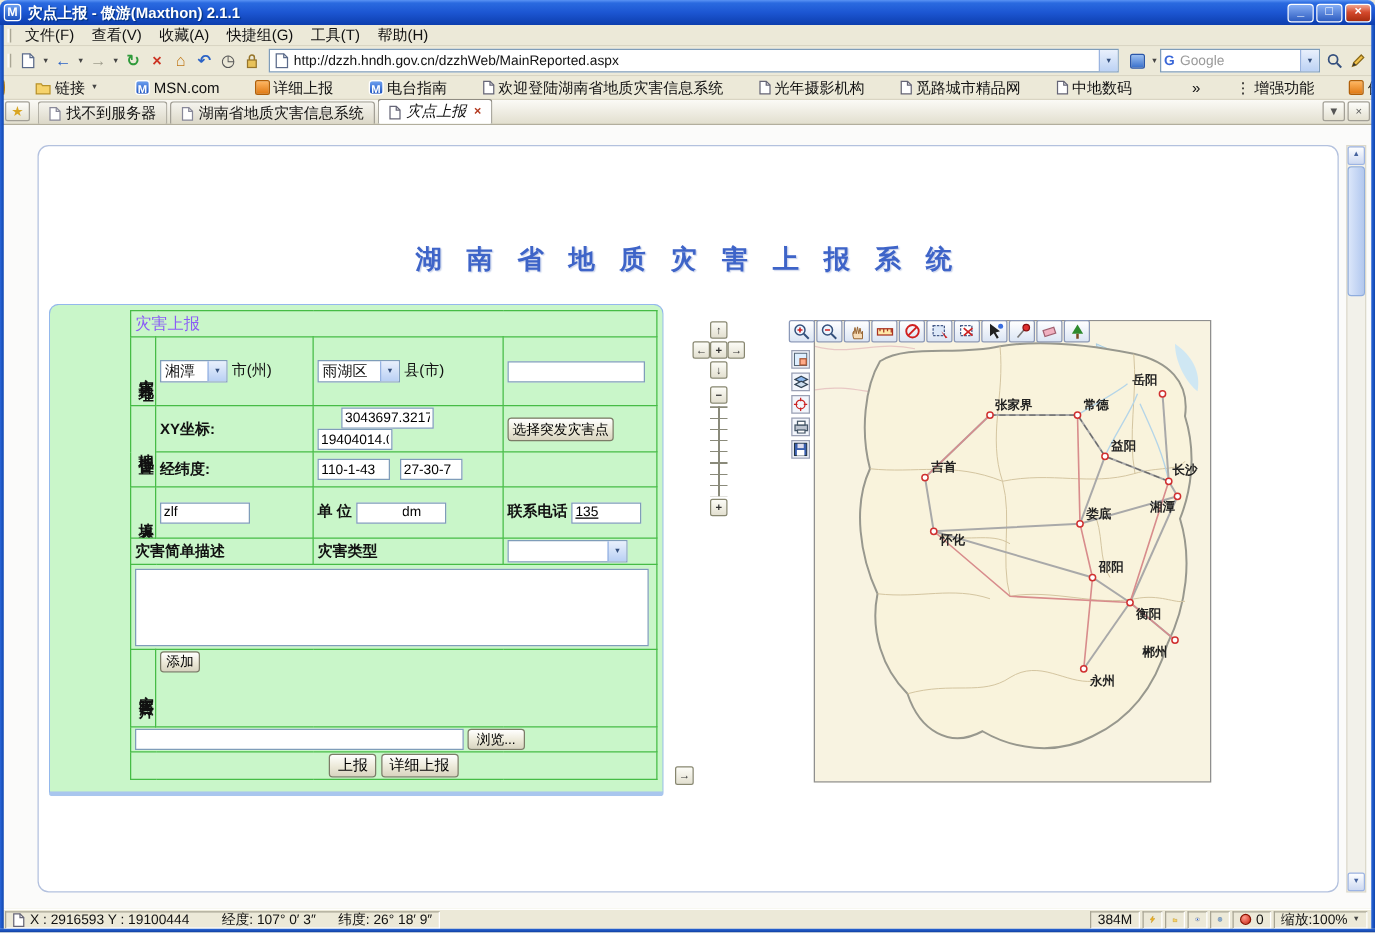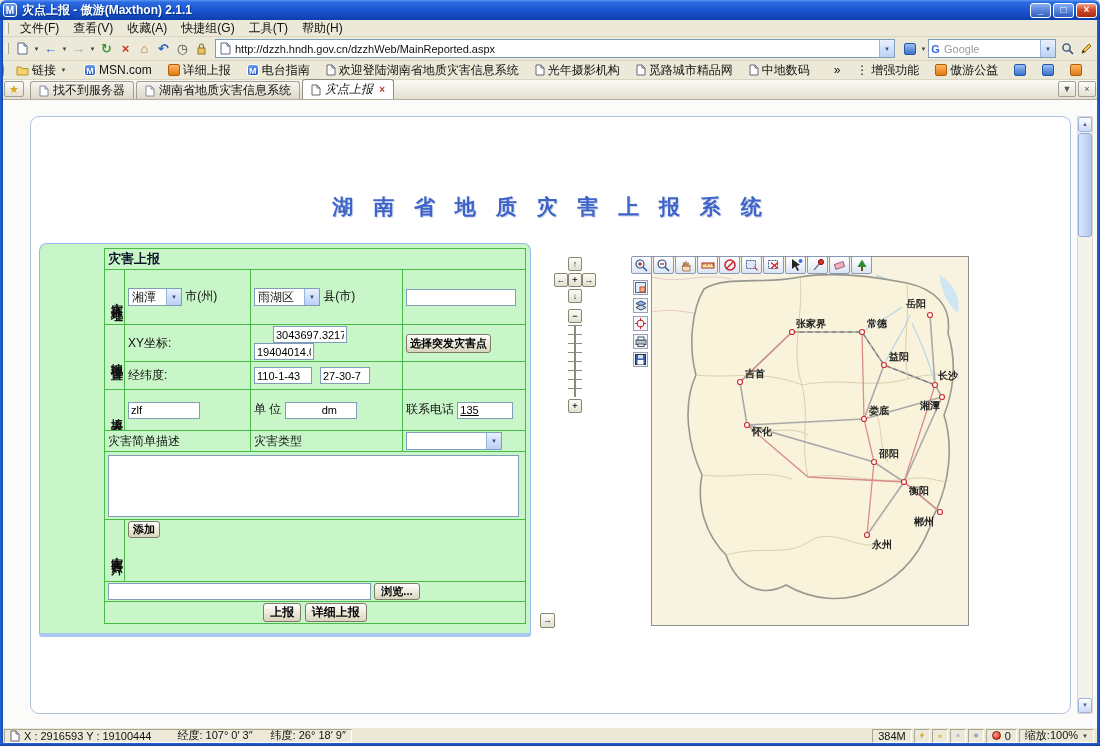--- a/index.html
+++ b/index.html
@@ -30,21 +30,21 @@
 .c-blue{color:#2b63c6}.c-gray{color:#a09e8e}.c-red{color:#cc3322}.c-green{color:#2f9a3a}.c-amber{color:#c07818}.c-dark{color:#555}
 #addressbar{flex:1;height:19px;background:#fff;border:1px solid #7f9db9;display:flex;align-items:center;margin:0 5px 0 4px;min-width:300px;}
 #addressbar .url{flex:1;font-size:11px;padding-left:3px;white-space:nowrap;overflow:hidden;font-family:"Liberation Sans",sans-serif;}
 .inbtn{width:15px;height:17px;background:linear-gradient(#e9f0fc,#bcd2f4);border-left:1px solid #9ab4e0;
 display:flex;align-items:center;justify-content:center;font-size:6px;color:#35507e;}
 #searchbox{width:128px;height:19px;background:#fff;border:1px solid #7f9db9;display:flex;align-items:center;margin-right:2px;}
 .glogo{width:13px;text-align:center;font-weight:bold;color:#3a67d8;font-size:11px;}
 #searchbox .stext{flex:1;color:#9a9a9a;font-size:11px;padding-left:2px;}
 
 #linksbar{position:absolute;left:0;top:61px;width:1100px;height:19px;background:#ece9d8;display:flex;align-items:center;
-border-bottom:1px solid #d9d5c3;z-index:55;padding:0 4px 0 2px;gap:8px;}
+border-bottom:1px solid #d9d5c3;z-index:55;padding:0 4px 0 2px;gap:20px;}
 .lk{display:flex;align-items:center;gap:3px;padding:0 4px;height:16px;border-radius:2px;white-space:nowrap;font-size:12px;}
 .spacer{flex:1;}
 .smiley{width:12px;height:12px;border-radius:50%;background:radial-gradient(circle at 35% 30%,#ffe27a,#f2a71b);border:1px solid #b87d10;}
 .orangeb{width:12px;height:12px;border-radius:2px;background:linear-gradient(#ffb763,#e07a14);border:1px solid #b05f08;}
 .bluesq{width:12px;height:12px;border-radius:2px;background:linear-gradient(#9cc0f2,#3a71cc);border:1px solid #2a56a8;}
 
 #tabbar{position:absolute;left:0;top:80px;width:1100px;height:20px;background:linear-gradient(#fbfaf6,#e2dfcf);
 border-bottom:1px solid #b2ae9d;display:flex;align-items:flex-end;z-index:55;padding:0 4px;}
 .tab{height:18px;display:flex;align-items:center;gap:4px;padding:0 8px;border:1px solid #a3a096;border-bottom:none;
 border-radius:3px 3px 0 0;background:linear-gradient(#f5f4ee,#dcd8c8);margin-right:2px;font-size:12px;white-space:nowrap;}
@@ -59,31 +59,31 @@
 #viewport{position:absolute;left:0;top:100px;width:1100px;height:627px;background:#fbfbfa;}
 #pagepanel{position:absolute;left:30px;top:16px;width:1041px;height:598px;background:#fff;border:1px solid #b3c1de;border-radius:9px;}
 .page-title{position:absolute;left:0;top:76px;width:100%;text-align:center;font-size:21px;font-weight:bold;color:#3e64c8;
 letter-spacing:7px;text-shadow:1px 1px 1px #c9d2ea;}
 
 
 #formpanel{position:absolute;left:8px;top:126px;width:492px;height:394px;background:#c9f6c9;
 border:1px solid #94b8ec;border-bottom:4px solid #a9c6ee;border-radius:8px 8px 3px 3px;}
 table.form{position:absolute;left:64px;top:4px;width:421px;border-collapse:collapse;table-layout:fixed;font-size:12px;}
 table.form td{border:1px solid #46bc46;padding:1px 3px;vertical-align:middle;overflow:hidden;}
-td.hdr{color:#0f172a;font-weight:bold;font-size:13px;}
+td.hdr{color:#8b5cf6;font-weight:normal;font-size:13px;}
 .vtext{display:inline-block;writing-mode:vertical-rl;text-orientation:upright;font-weight:bold;letter-spacing:2px;font-size:12px;}
 td.vcell{text-align:center;}
-.blab{font-weight:normal;}
+.blab{font-weight:bold;}
 .tin{border:1px solid #7f9db9;height:17px;font-size:11px;font-family:inherit;padding:0 2px;vertical-align:middle;background:#fff;}
 .xpselect{display:inline-flex;align-items:center;justify-content:space-between;background:#fff;border:1px solid #7f9db9;
 height:18px;font-size:12px;padding-left:3px;vertical-align:middle;}
 .selarr{width:15px;height:16px;background:linear-gradient(#e9f0fc,#b9d0f4);border-left:1px solid #96b2e2;display:flex;
 align-items:center;justify-content:center;font-style:normal;font-size:6px;color:#35507e;margin-left:3px;}
 .xbtn{border:1px solid #7c7c68;border-radius:3px;background:linear-gradient(#ffffff,#ece9d8 55%,#d8d4c0);
-font-size:12px;height:19px;padding:0 6px;font-family:inherit;vertical-align:middle;font-weight:bold;}
+font-size:12px;height:19px;padding:0 6px;font-family:inherit;vertical-align:middle;}
 .ta{width:411px;height:62px;border:1px solid #7f9db9;resize:none;background:#fff;display:block;}
 .actions-cell{text-align:center;}
 
 
 #mapnav{position:absolute;left:521px;top:140px;width:48px;height:165px;z-index:6;}
 .nbtn{position:absolute;width:14px;height:14px;border:1px solid #87866f;background:linear-gradient(#fcfcf7,#e3e0d0);
 font-size:9px;text-align:center;line-height:12px;border-radius:2px;color:#333;font-weight:bold;}
 .nslider{position:absolute;left:16px;top:68px;width:14px;height:72px;
 background:linear-gradient(90deg,transparent 6px,#8a8a7a 6px,#8a8a7a 8px,transparent 8px),
 repeating-linear-gradient(180deg,#8a8a7a 0 1px,transparent 1px 9px);}

